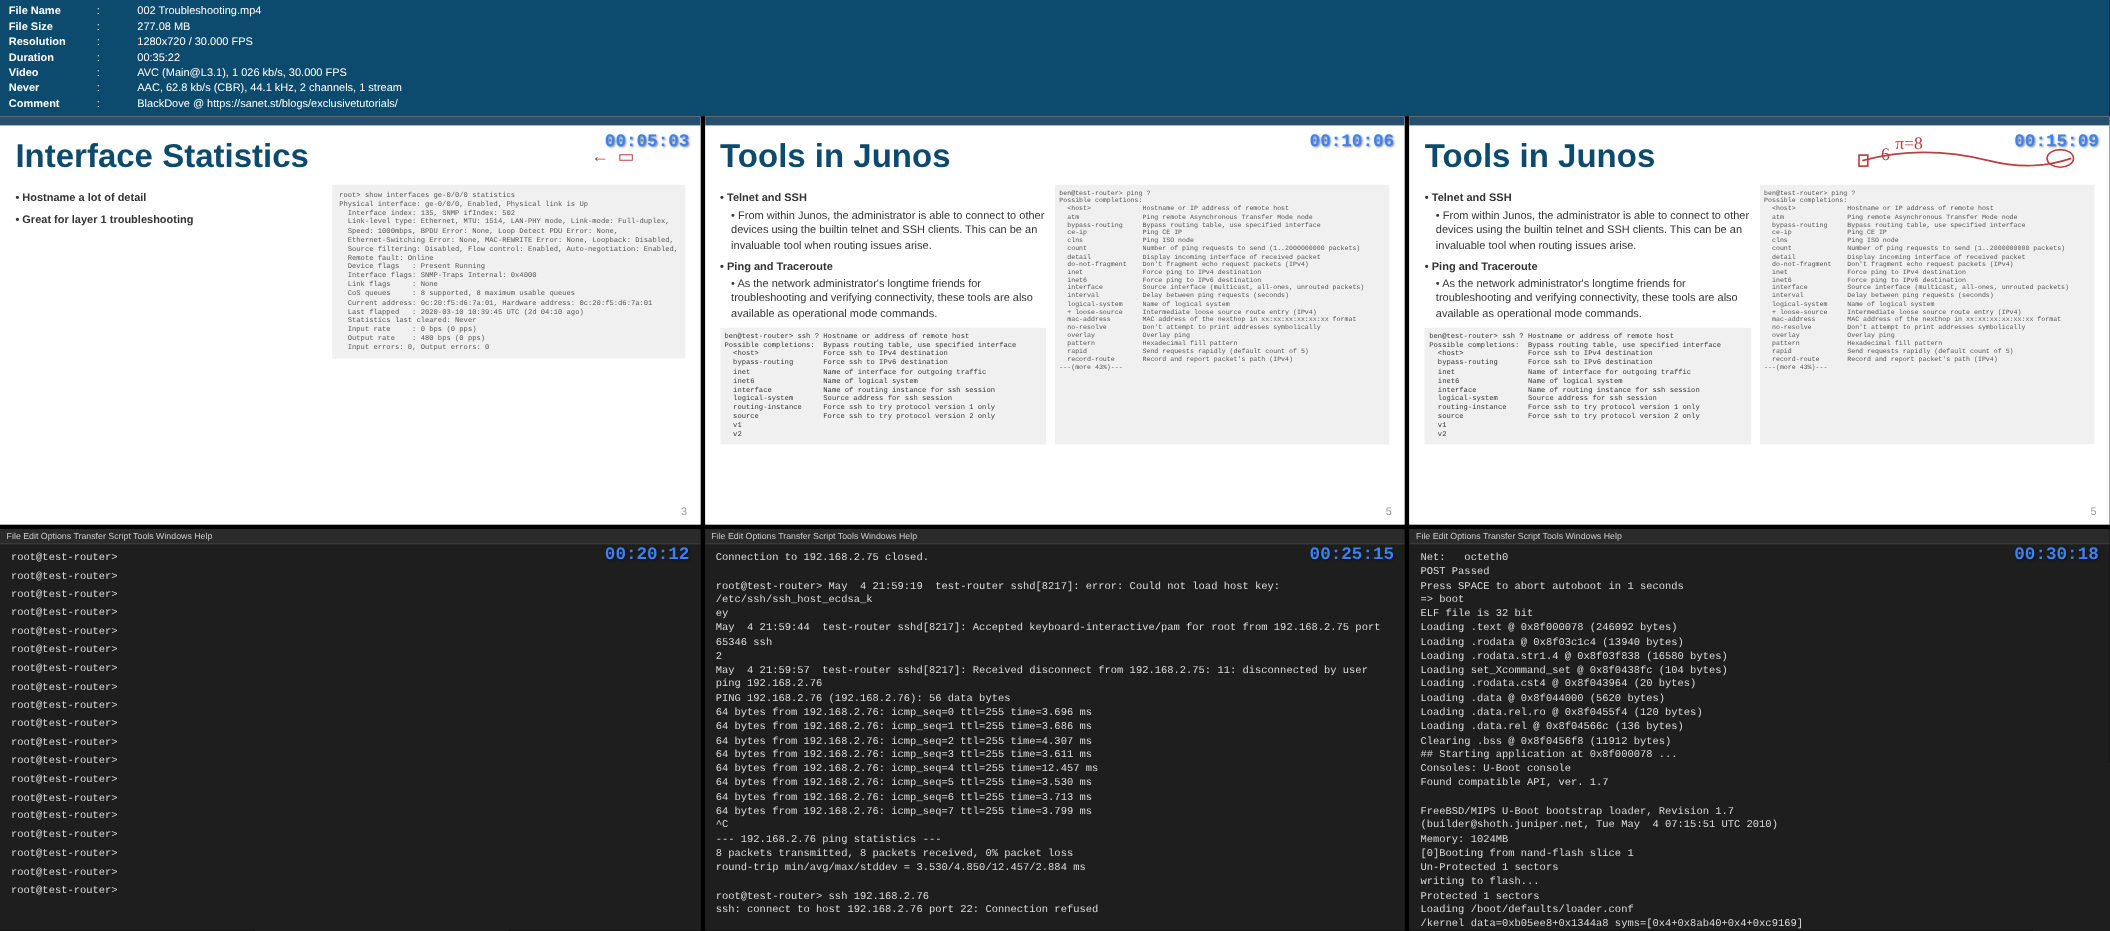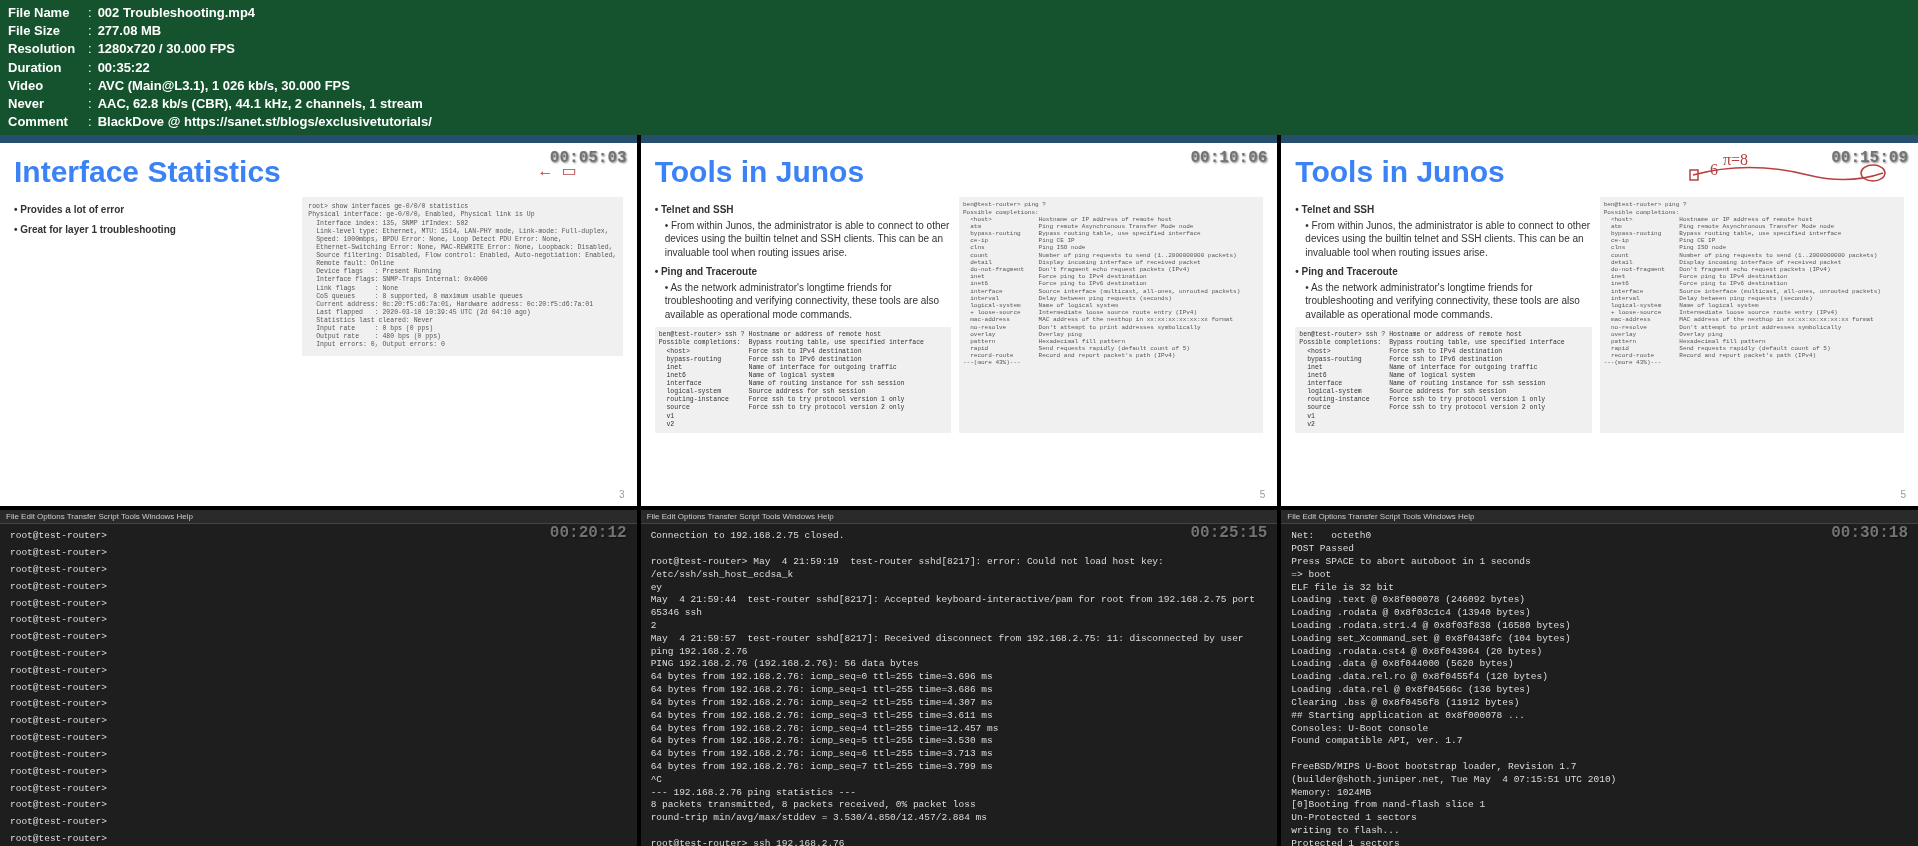--- a/index.html
+++ b/index.html
@@ -1,28 +1,28 @@
 <!DOCTYPE html>
 <html><head>
 <meta charset="utf-8">
 <style>
 * { margin: 0; padding: 0; box-sizing: border-box; }
 body { font-family: Arial, sans-serif; background: #000; color: #fff; width: 1918px; height: 846px; overflow: hidden; }
-.header { background: #14532d; padding: 4px 8px; font-size: 13px; line-height: 1.4; }
+.header { background: #0c4a6e; padding: 4px 8px; font-size: 10px; line-height: 1.4; }
 .header-row { display: flex; }
 .header-label { font-weight: bold; width: 80px; }
 .header-sep { margin-right: 6px; }
-.header-val { font-weight: bold; }
+.header-val { font-weight: normal; margin-left: 28px; }
 .grid { display: grid; grid-template-columns: repeat(3, 1fr); grid-template-rows: repeat(2, 1fr); gap: 4px; width: 100%; height: calc(100% - 100px); background: #000; }
 .cell { position: relative; background: #fff; overflow: hidden; }
 .cell.terminal-cell { background: #1a1a1a; }
-.timestamp { position: absolute; top: 14px; right: 10px; font-family: 'Courier New', monospace; font-size: 16px; color: #737373; font-weight: bold; z-index: 10; text-shadow: 1px 1px 2px rgba(0,0,0,0.5); text-align: center; }
+.timestamp { position: absolute; top: 14px; right: 10px; font-family: 'Courier New', monospace; font-size: 16px; color: #3b82f6; font-weight: bold; z-index: 10; text-shadow: 1px 1px 2px rgba(0,0,0,0.5); text-align: center; }
 .slide-header { background: #264e6e; color: #fff; height: 8px; }
 .slide-body { padding: 12px 14px; color: #333; font-size: 11px; height: calc(100% - 8px); position: relative; }
-.slide-title { color: #3b82f6; font-size: 30px; font-weight: bold; margin-bottom: 8px; }
+.slide-title { color: #0c4a6e; font-size: 30px; font-weight: bold; margin-bottom: 8px; }
 .slide-content { display: flex; gap: 8px; }
 .slide-text { flex: 1; font-size: 10px; line-height: 1.35; }
 .slide-text h4 { font-weight: bold; margin: 6px 0 2px; font-size: 10px; }
 .slide-text p { margin: 2px 0 2px 10px; }
 .slide-code { flex: 1.1; background: #f0f0f0; color: #555; font-family: 'Courier New', monospace; font-size: 6.5px; padding: 6px; line-height: 1.25; white-space: pre-wrap; overflow: hidden; }
 .slide-code2 { flex: 1; background: #f0f0f0; color: #555; font-family: 'Courier New', monospace; font-size: 6px; padding: 4px; line-height: 1.2; white-space: pre-wrap; overflow: hidden; }
 .slide-num { position: absolute; bottom: 6px; right: 12px; color: #999; font-size: 10px; }
 .doodle { position: absolute; color: #b84040; font-size: 16px; font-family: cursive; pointer-events:none; }
 .term-toolbar { background: #2a2a2a; color: #ccc; font-size: 8px; padding: 2px 6px; border-bottom: 1px solid #444; }
 .term-body { font-family: 'Courier New', monospace; font-size: 9.5px; color: #ddd; padding: 6px 10px; line-height: 1.35; background: #1e1e1e; height: calc(100% - 18px); overflow: hidden; }
@@ -72,21 +72,21 @@
 <div class="grid">
 
   <div class="cell">
     <div class="timestamp">00:05:03</div>
     <div class="slide-header"></div>
     <div class="slide-body">
       <div class="slide-title">Interface Statistics</div>
       <div class="doodle" style="top:18px; right:60px;">←&nbsp;&nbsp;▭</div>
       <div class="slide-content">
         <div class="slide-text">
-          <h4>• Provides a lot of error</h4>
+          <h4>• Hostname a lot of detail</h4>
           <h4>• Great for layer 1 troubleshooting</h4>
         </div>
         <div class="slide-code">root&gt; show interfaces ge-0/0/0 statistics
 Physical interface: ge-0/0/0, Enabled, Physical link is Up
   Interface index: 135, SNMP ifIndex: 502
   Link-level type: Ethernet, MTU: 1514, LAN-PHY mode, Link-mode: Full-duplex,
   Speed: 1000mbps, BPDU Error: None, Loop Detect PDU Error: None,
   Ethernet-Switching Error: None, MAC-REWRITE Error: None, Loopback: Disabled,
   Source filtering: Disabled, Flow control: Enabled, Auto-negotiation: Enabled,
   Remote fault: Online

